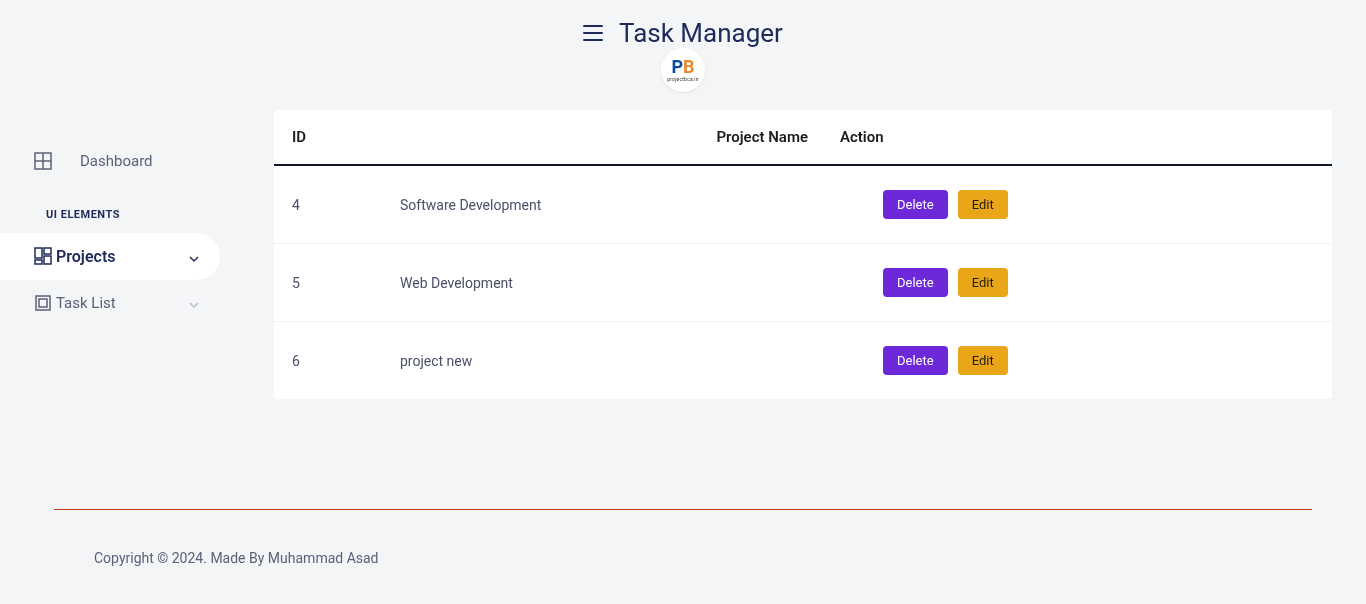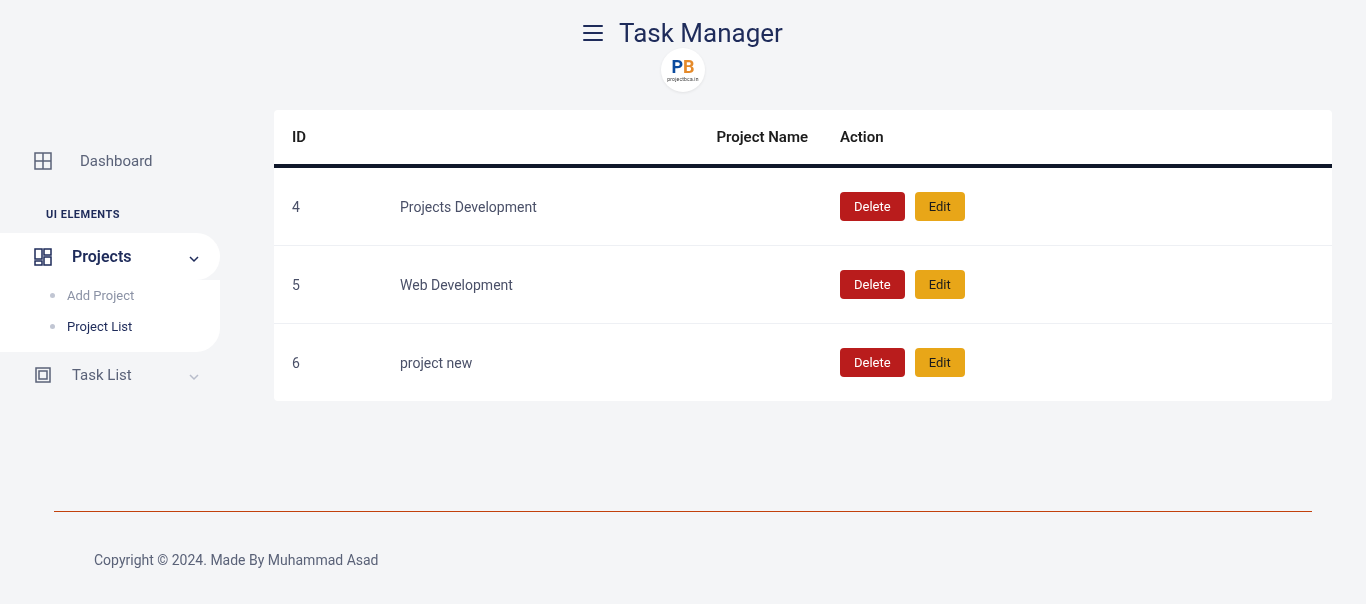--- a/index.html
+++ b/index.html
@@ -117,22 +117,22 @@
       font-size: 16px;
     }
     .nav-expandable.active .nav-icon svg rect {
       stroke: #1e2b5a;
     }
     .nav-expandable.active .chevron svg path {
       stroke: #1e2b5a;
     }
     .nav-expandable-left {
       display: flex;
-      align-items: flex-end;
-      gap: 20px;
+      align-items: flex-start;
+      gap: 4px;
     }
     .subnav {
       background: #fff;
       border-radius: 0 0 24px 0;
       padding-bottom: 10px;
     }
     .subnav-item {
       display: flex;
       align-items: center;
       gap: 12px;
@@ -166,21 +166,21 @@
     table {
       width: 100%;
       border-collapse: collapse;
     }
     thead th {
       text-align: left;
       padding: 18px 16px;
       font-weight: 600;
       font-size: 15px;
       color: #1c1c1c;
-      border-bottom: 4px solid #0f172a;
+      border-bottom: 2px solid #0f172a;
     }
     thead th:first-child { padding-left: 18px; width: 110px; }
     thead th:nth-child(2) { width: 440px; text-align: right; }
     tbody td {
       padding: 24px 16px;
       color: #4a5068;
       font-size: 14px;
       border-bottom: 1px solid #eef0f4;
       vertical-align: middle;
     }
@@ -189,22 +189,23 @@
     .btn {
       border: none;
       border-radius: 4px;
       padding: 7px 14px;
       font-size: 13px;
       cursor: pointer;
       font-family: inherit;
       margin-right: 10px;
     }
     .btn-delete {
-      background: #b91c1c;
+      background: #6d28d9;
       color: #fff;
+      margin-left: 43px;
     }
     .btn-edit {
       background: #e8a618;
       color: #1c1c1c;
     }
     .footer {
       margin: 70px 54px 30px;
       border-top: 1px solid #c2410c;
       padding-top: 40px;
       color: #5a6278;
@@ -259,30 +260,20 @@
             </svg>
         </span>
         <span class="nav-label">Projects</span>
       </div>
       <span class="chevron">
         <svg viewBox="0 0 12 12" fill="none">
             <path d="M2 4 L6 8 L10 4" stroke="#1e2b5a" stroke-width="1.5" fill="none"></path>
           </svg>
       </span>
     </div>
-    <div class="subnav">
-      <div class="subnav-item">
-        <span class="subnav-bullet"></span>
-        <span>Add Project</span>
-      </div>
-      <div class="subnav-item active">
-        <span class="subnav-bullet"></span>
-        <span>Project List</span>
-      </div>
-    </div>
 
     <div class="nav-expandable">
       <div class="nav-expandable-left">
         <span class="nav-icon">
           <svg viewBox="0 0 18 18" fill="none">
               <rect x="2" y="2" width="14" height="14" stroke="#5a6278" stroke-width="1.5"></rect>
               <rect x="5" y="5" width="8" height="8" stroke="#5a6278" stroke-width="1.5"></rect>
             </svg>
         </span>
         <span class="nav-label">Task List</span>
@@ -301,21 +292,21 @@
         <thead>
           <tr>
             <th>ID</th>
             <th>Project Name</th>
             <th>Action</th>
           </tr>
         </thead>
         <tbody id="table-body">
             <tr>
               <td>4</td>
-              <td>Projects Development</td>
+              <td>Software Development</td>
               <td><button class="btn btn-delete">Delete</button><button class="btn btn-edit">Edit</button></td>
             </tr>
             <tr>
               <td>5</td>
               <td>Web Development</td>
               <td><button class="btn btn-delete">Delete</button><button class="btn btn-edit">Edit</button></td>
             </tr>
             <tr>
               <td>6</td>
               <td>project new</td>

